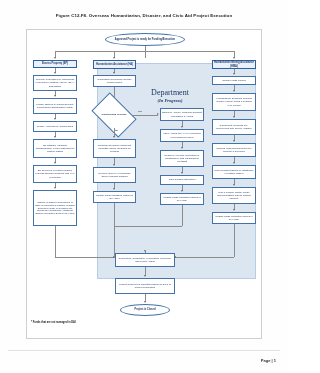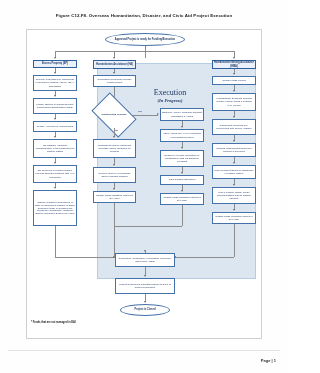--- a/index.html
+++ b/index.html
@@ -124,21 +124,21 @@
 <body>
 
 <div id="page">
 
   <div class="fig-title">Figure C12.F8. Overseas Humanitarian, Disaster, and Civic Aid Project Execution</div>
 
   <div class="frame">
 
     <div class="exec-region"></div>
     <div class="exec-label">
-      <div class="l1">Execution</div>
+      <div class="l1">Department</div>
       <div class="l2">(In Progress)</div>
     </div>
 
     <div class="oval" style="left:78px; top:3px; width:80px; height:13px;">Approved Project is ready for Funding/Execution</div>
     <div class="ln v" style="left:117.7px; top:16px; height:5px;"></div>
 
     <div class="ln h" style="left:28px; top:21px; width:179px;"></div>
     <div class="ln v" style="left:28px; top:21px; height:7px;"></div>
     <div class="ln v" style="left:87px; top:21px; height:7px;"></div>
     <div class="ln v" style="left:117.7px; top:21px; height:7px;"></div>

